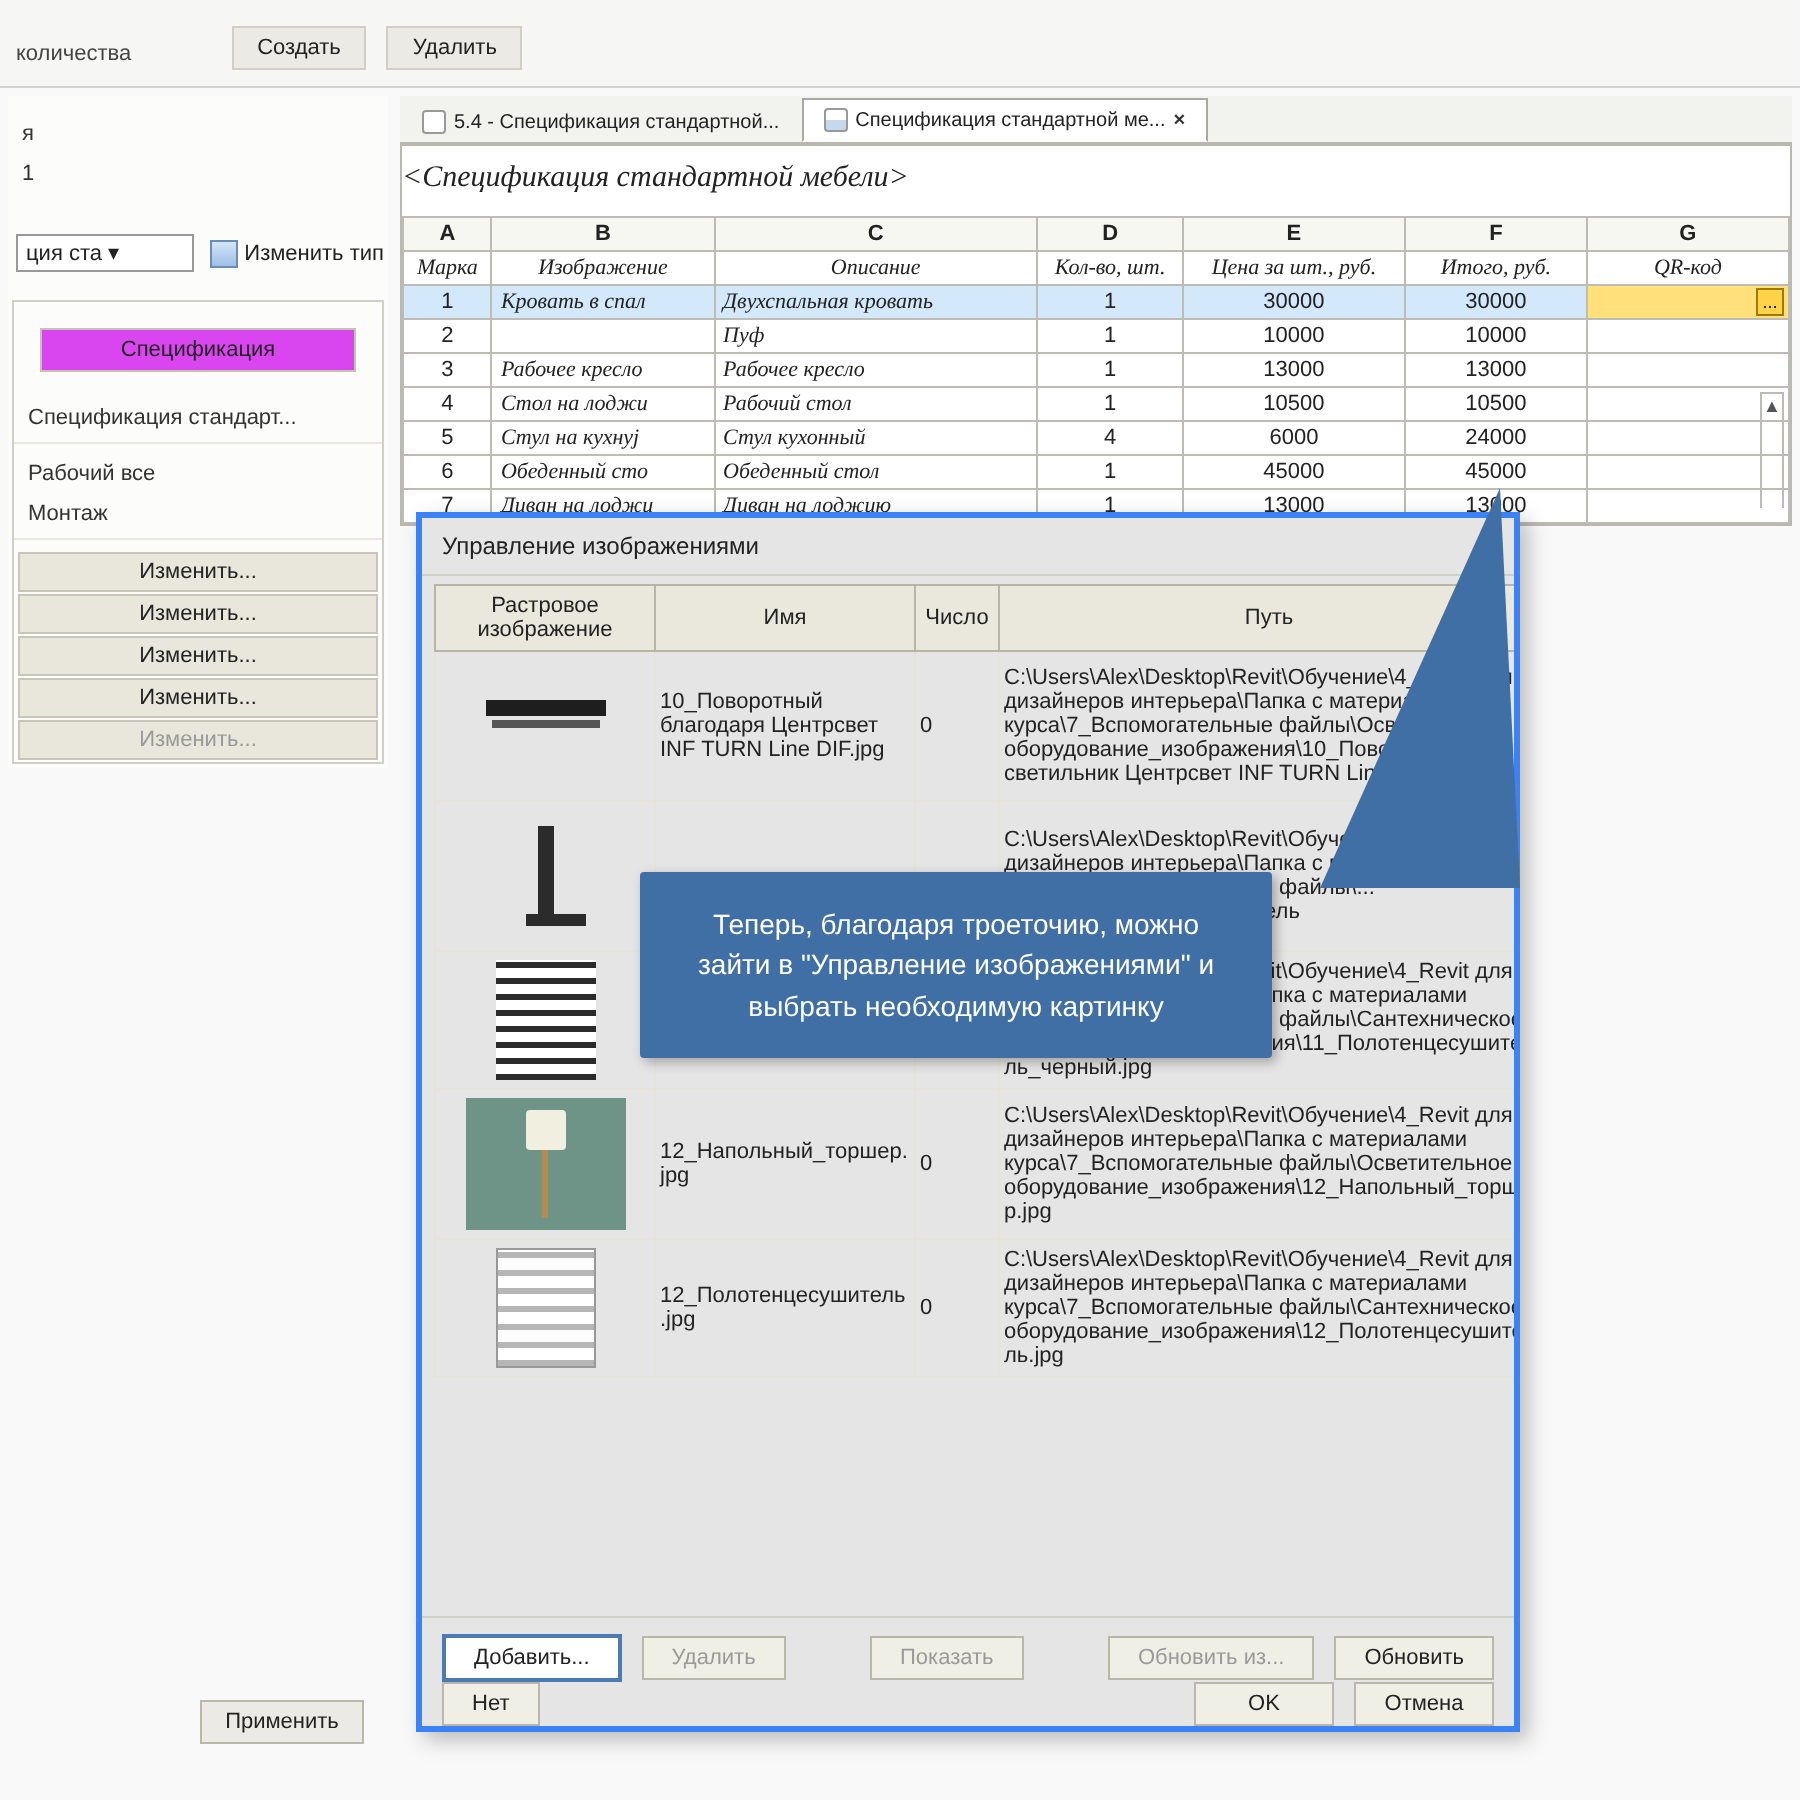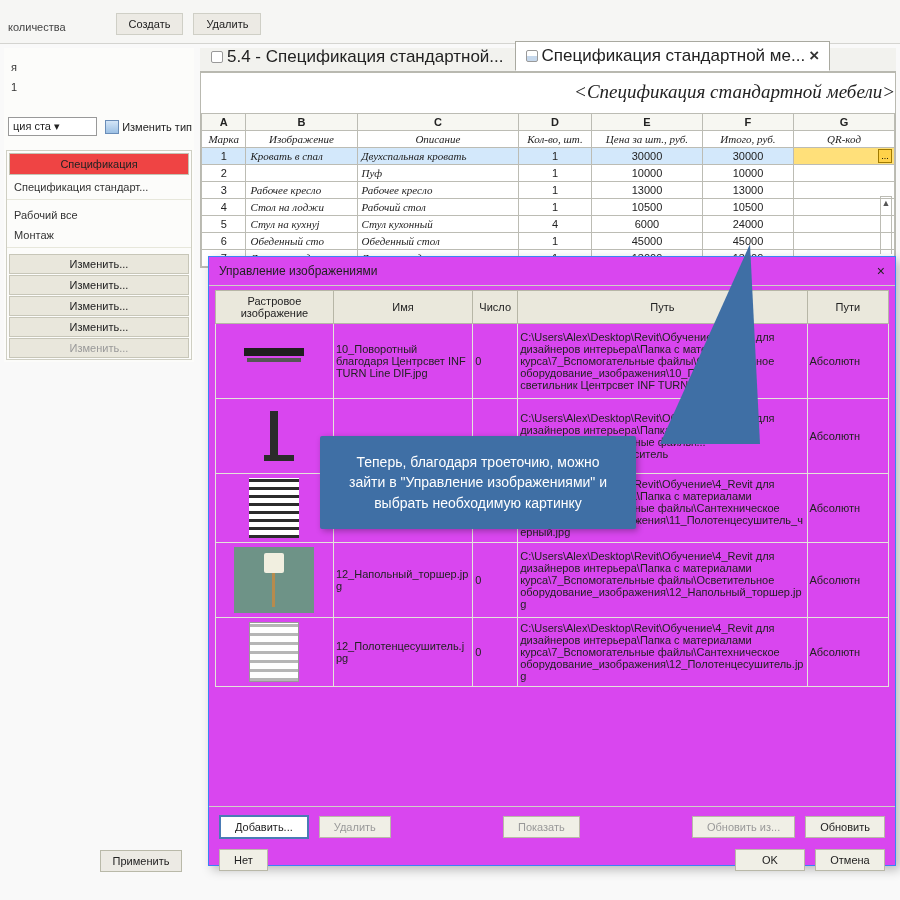--- a/index.html
+++ b/index.html
@@ -50,82 +50,82 @@
 .left-item.plain { color:#333; }
 .left-item.btnstyle {
   background: #e9e7dc;
   border: 1px solid #c7c6b8;
   margin: 1px 2px;
   text-align: center;
   cursor: pointer;
 }
 .left-item.btnstyle.dim { color:#999; }
 .prop-header {
-  background:#ef4444; text-align:center;
+  background:#d946ef; text-align:center;
   padding:4px 0; border:1px solid #c4c3b3;
-  margin:2px;
+  margin:13px;
 }
 .left-input-like {
   border:1px solid #999; background:#fff;
   padding:2px 4px; margin:2px;
 }
 .apply-btn {
   position:absolute; left:100px; top:850px;
   width:82px; text-align:center;
   background:#eceae4; border:1px solid #b9b9a9;
   padding:4px 0;
 }
 
 
 .tabs-row {
   position:absolute; left:200px; top:48px; width:696px; height:24px;
   background:#f2f2ee; border-bottom:1px solid #b8b8b0;
   display:flex; align-items:flex-end;
 }
 .tab {
-  padding:4px 10px; font-size:17px;
+  padding:4px 10px; font-size:10px;
   border:1px solid transparent; border-bottom:none;
   display:flex; align-items:center; gap:4px;
   cursor:pointer;
 }
 .tab .tab-icon { width:12px; height:12px; background:#fff; border:1px solid #999; border-radius:2px; display:inline-block;}
 .tab .tab-icon.sched { background:linear-gradient(#fff 0 50%, #c6d8ec 50% 100%); }
 .tab.active { background:#fff; border:1px solid #a9a9a0; border-bottom:1px solid #fff; }
 .tab .close-x { color:#333; font-weight:bold; }
 
 
 .schedule-wrap {
   position:absolute; left:200px; top:72px; width:696px;
   background:#fff; border:1px solid #b9b9b0;
 }
 .schedule-title {
-  text-align:right; font-family: Georgia, serif; font-style:italic;
-  font-size:19px; padding:8px 0 10px 0; color:#222;
+  text-align:left; font-family: Georgia, serif; font-style:italic;
+  font-size:15px; padding:8px 0 10px 0; color:#222;
 }
 .schedule-table { width:100%; border-collapse:collapse; font-size:11px; }
 .schedule-table th, .schedule-table td {
   border:1px solid #bcbcb4; padding:2px 4px; text-align:center;
   font-weight:normal;
 }
 .schedule-table .colrow th { font-weight:bold; background:#f7f7f2; }
 .schedule-table .hdrrow th { background:#fff; font-style:italic; font-family:Georgia,serif; }
 .schedule-table td.left-text { text-align:left; font-style:italic; font-family:Georgia,serif; }
 .schedule-table tr.selected td { background:#d3e8fb; }
 .schedule-table td.qrcell { position:relative; background:#ffe07a !important; }
 .schedule-table td.qrcell .ellipsis-btn {
   position:absolute; right:2px; top:1px; width:14px; height:14px;
   background:#ffd24a; border:1px solid #a07a00;
   text-align:center; line-height:12px; font-size:9px; color:#000;
 }
 
 
 .dialog {
   position:absolute; left:208px; top:256px;
-  width:688px; height:610px;
-  background:#d946ef; border:1px solid #3b82f6;
+  width:552px; height:610px;
+  background:#e5e5e5; border:3px solid #3b82f6;
   box-shadow: 4px 4px 10px rgba(0,0,0,0.25);
 }
 .dialog-titlebar {
   display:flex; justify-content:space-between; align-items:center;
   padding:6px 10px; border-bottom:1px solid #d0d0c6;
   font-size:12px;
 }
 .dialog-close { font-size:14px; cursor:pointer; }
 .dialog-body { padding:4px 6px; height:520px; overflow:auto; }
 .img-table { width:100%; border-collapse:collapse; font-size:11px; table-layout:fixed; }
@@ -154,21 +154,21 @@
 .thumb.floorlamp { background:#6e9387; }
 .thumb.floorlamp::before { content:""; position:absolute; width:20px; height:20px; background:#f1efe0; top:6px; left:30px; border-radius:2px;}
 .thumb.floorlamp::after { content:""; position:absolute; width:3px; height:34px; background:#b78b4d; top:26px; left:38px;}
 .thumb.towel {
   background: repeating-linear-gradient(0deg,#b6b6b6 0 3px,#fff 3px 9px);
   border:1px solid #999; width:50px; height:60px;
 }
 
 .dialog-footer {
   border-top:1px solid #d0d0c6; padding:8px 10px;
-  display:flex; flex-direction:column; gap:10px;
+  display:flex; flex-direction:column; 
 }
 .footer-row { display:flex; gap:10px; align-items:center; }
 .dlg-btn {
   padding:4px 14px; background:#f0efe6; border:1px solid #b9b8a8;
   cursor:pointer; font-size:11px;
 }
 .dlg-btn.primary { border:2px solid #4a7bb5; background:#fff; }
 .dlg-btn.disabled { color:#999; }
 .spacer { flex:1; }
 

